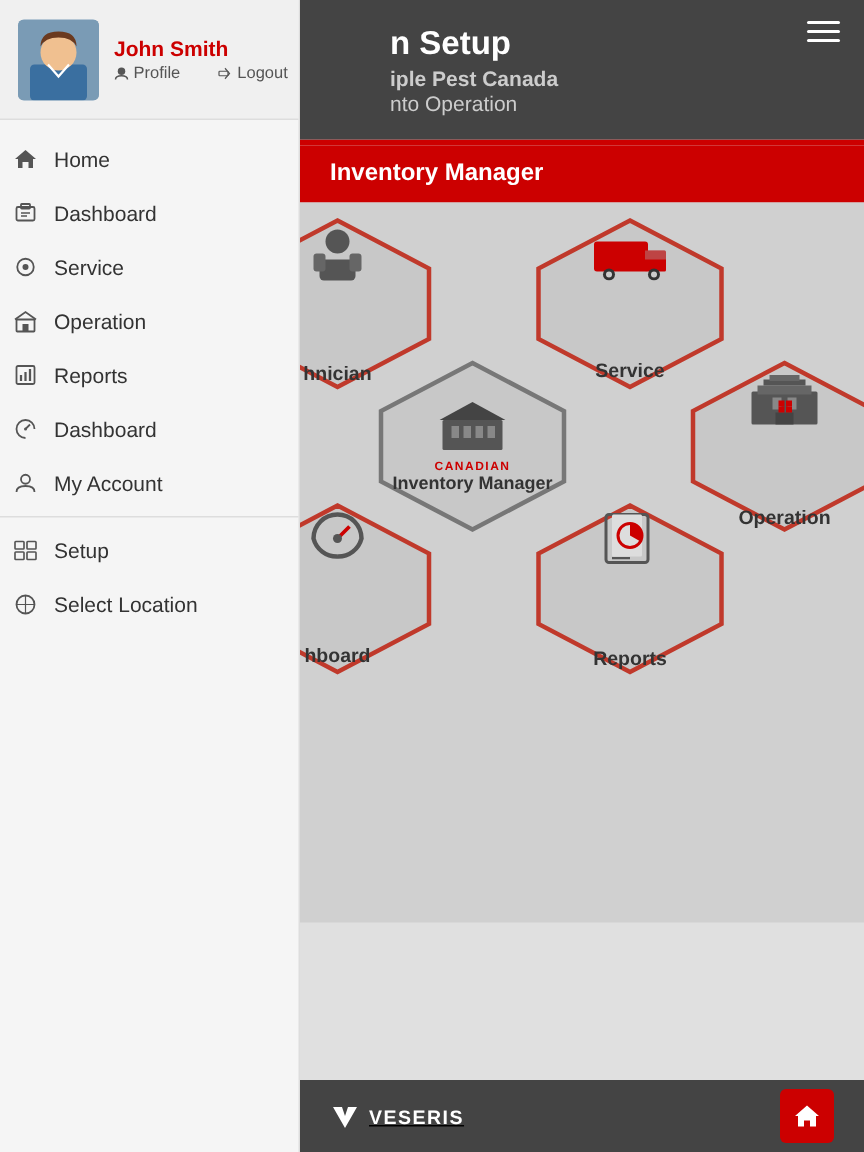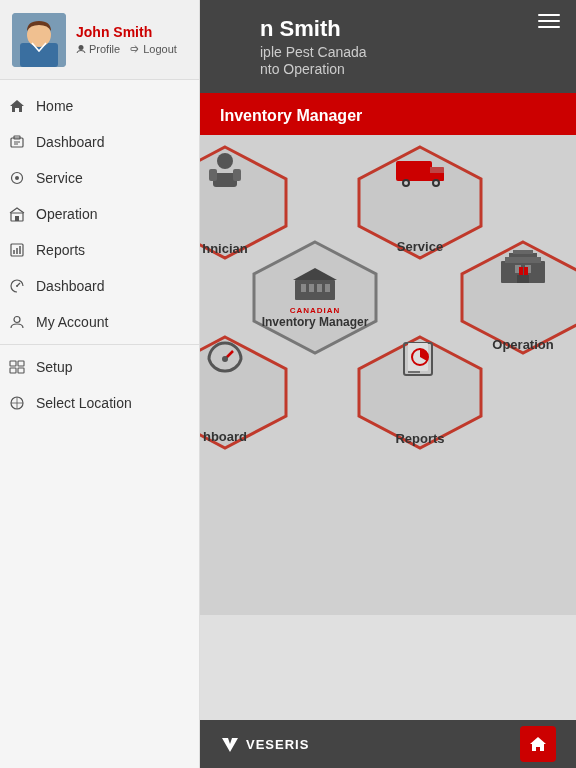--- a/index.html
+++ b/index.html
@@ -53,21 +53,21 @@
     }
 
     .sidebar-user-name {
       font-size: 14px;
       font-weight: 700;
       color: #cc0000;
     }
 
     .sidebar-user-links {
       display: flex;
-      gap: 10px;
+      gap: 25px;
       margin-top: 3px;
     }
 
     .sidebar-user-link {
       font-size: 11px;
       color: #555;
       display: flex;
       align-items: center;
       gap: 3px;
     }
@@ -143,20 +143,21 @@
       font-size: 22px;
       font-weight: 700;
       color: #fff;
       margin-bottom: 2px;
     }
 
     .header-company {
       font-size: 14px;
       color: #ccc;
       margin-bottom: 1px;
+      font-weight: bold;
     }
 
     .header-location {
       font-size: 14px;
       color: #ccc;
     }
 
     .header-red-bar {
       height: 4px;
       background: #cc0000;
@@ -251,20 +252,21 @@
       background: #444444;
       display: flex;
       align-items: center;
       justify-content: space-between;
       padding: 0 20px;
     }
 
     .footer-veseris {
       display: flex;
       gap: 6px;
+      text-decoration: underline;
     }
 
     .veseris-logo {
       color: #fff;
       font-size: 13px;
       font-weight: 700;
       letter-spacing: 1px;
       display: flex;
       align-items: center;
       gap: 4px;
@@ -424,21 +426,21 @@
 </div>
 
 <div class="main">
 
   <div class="main-header">
     <div class="hamburger-btn">
       <span></span>
       <span></span>
       <span></span>
     </div>
-    <div class="header-user-name">n Smith</div>
+    <div class="header-user-name">n Setup</div>
     <div class="header-company">iple Pest Canada</div>
     <div class="header-location">nto Operation</div>
   </div>
   <div class="header-red-bar"></div>
 
   <div class="inv-banner">
     <span>Inventory Manager</span>
   </div>
 
   <div class="hex-grid-area">

